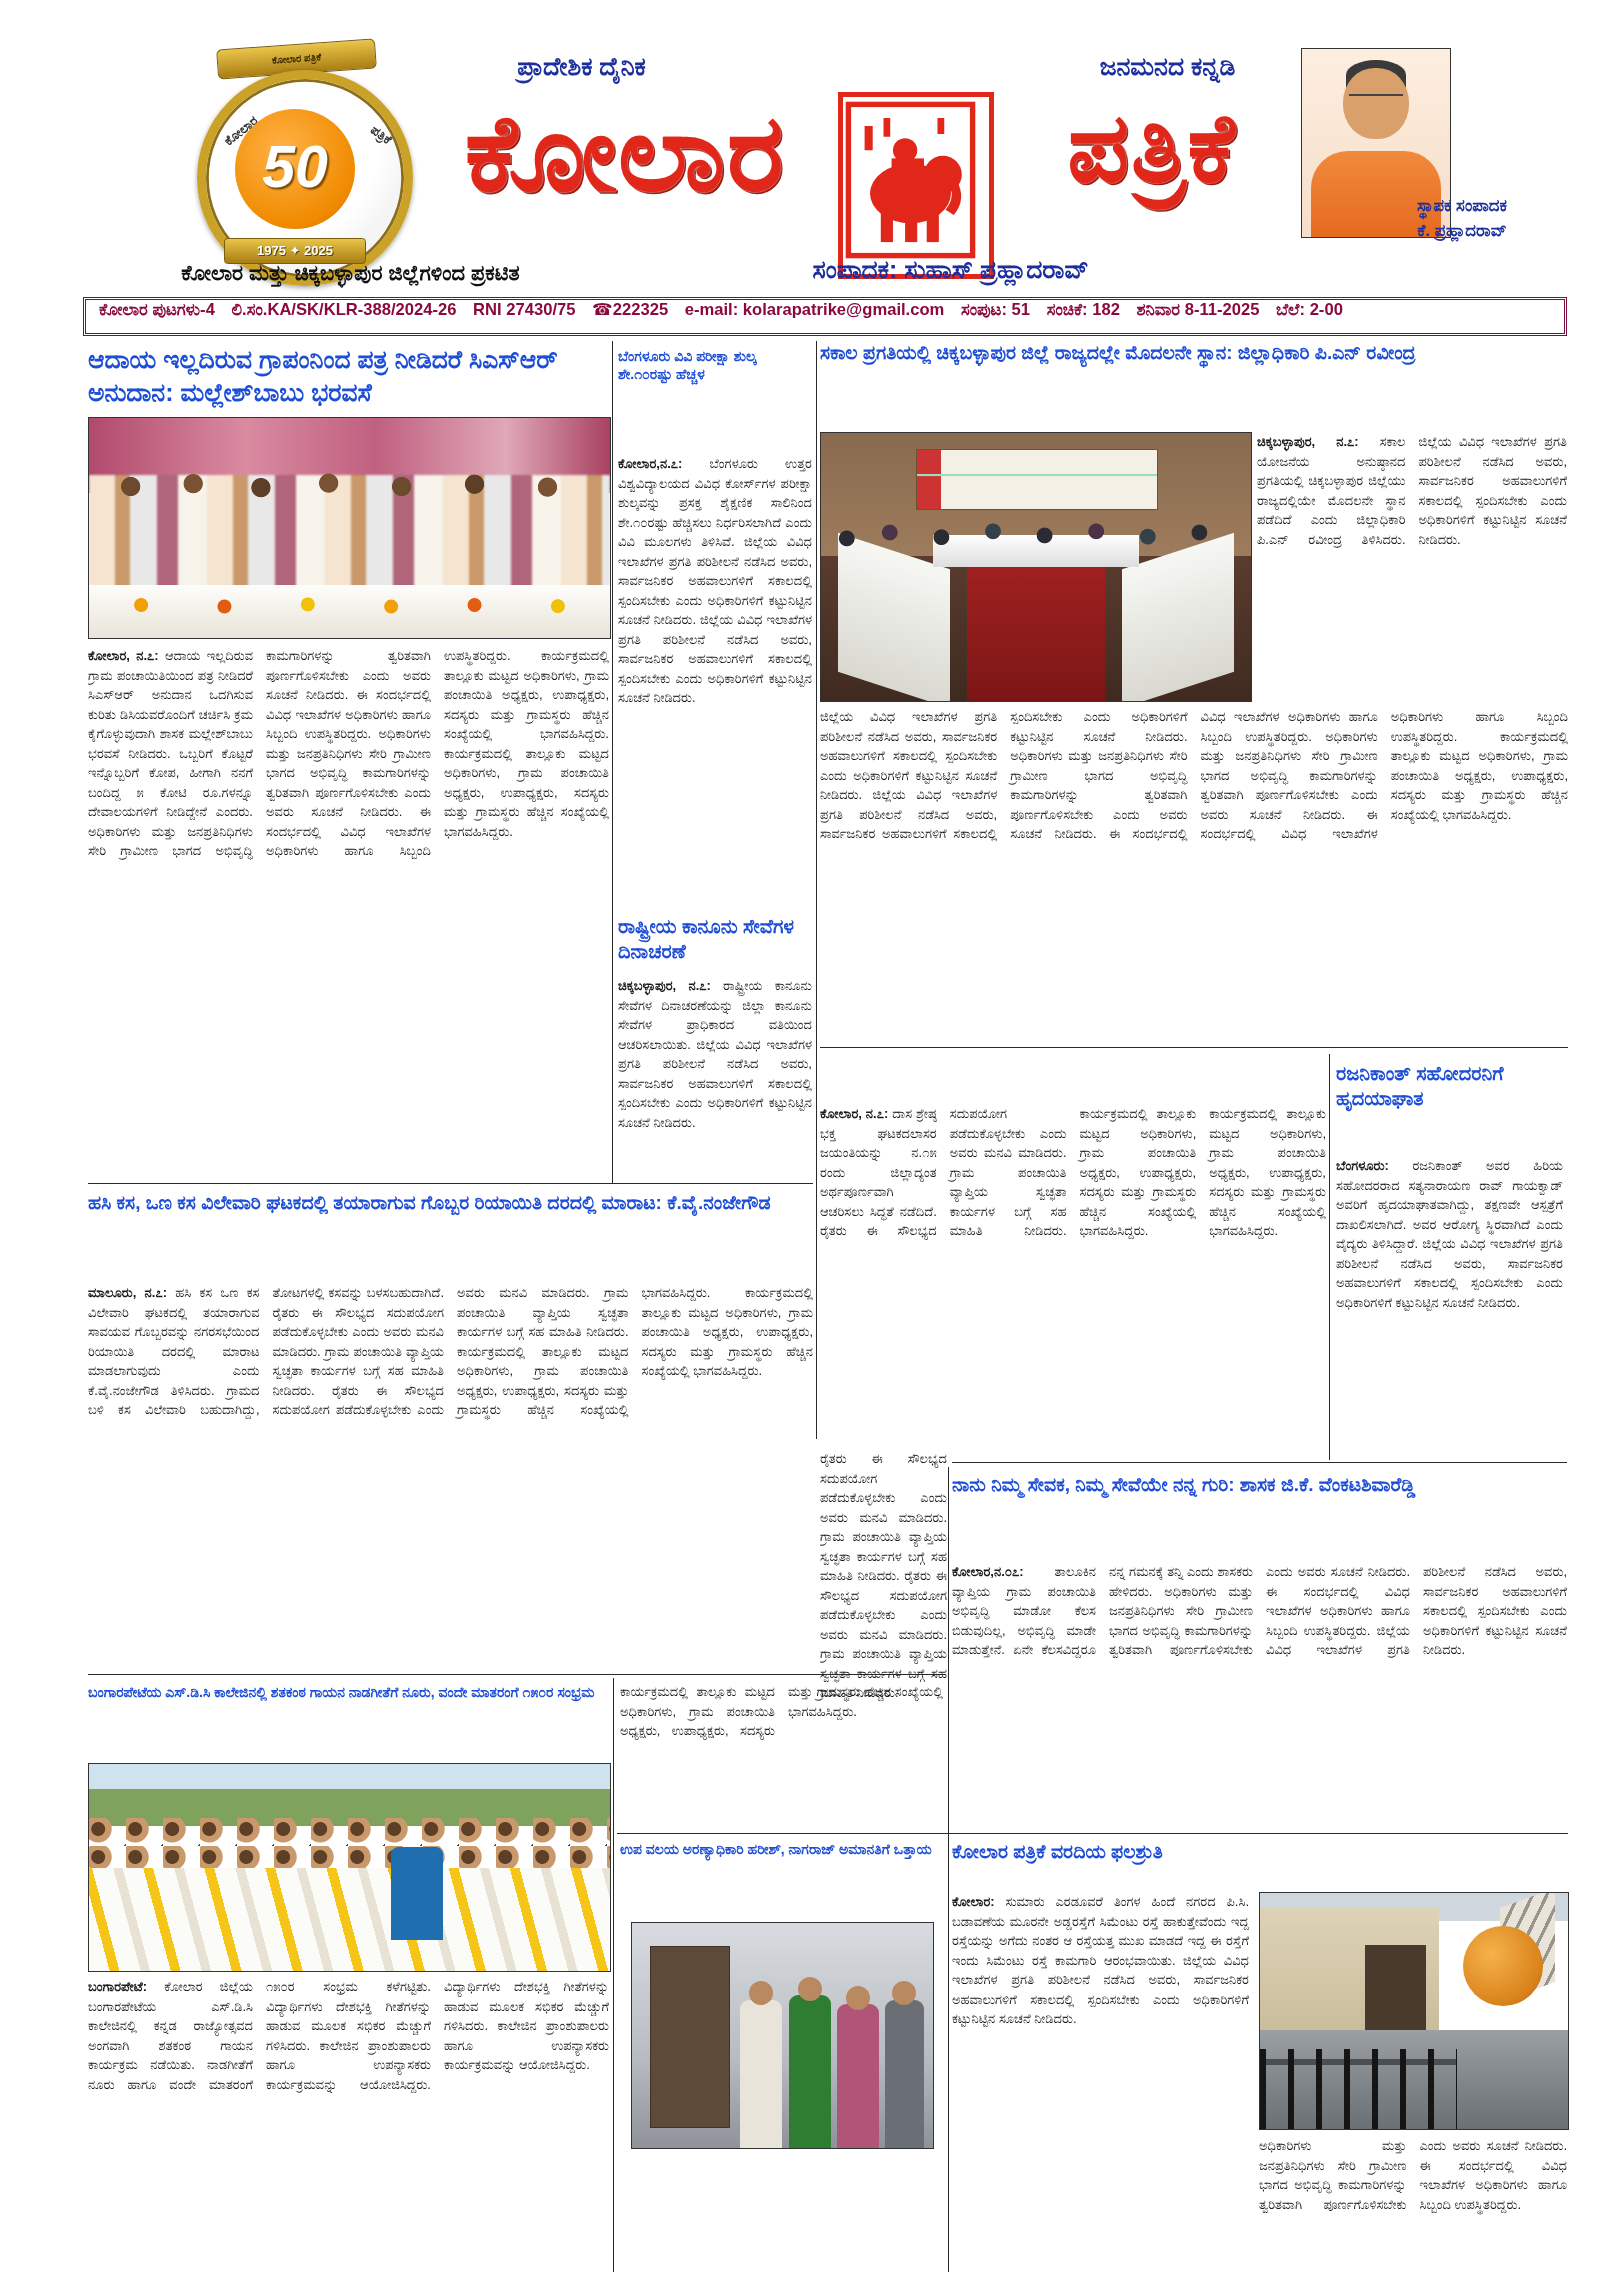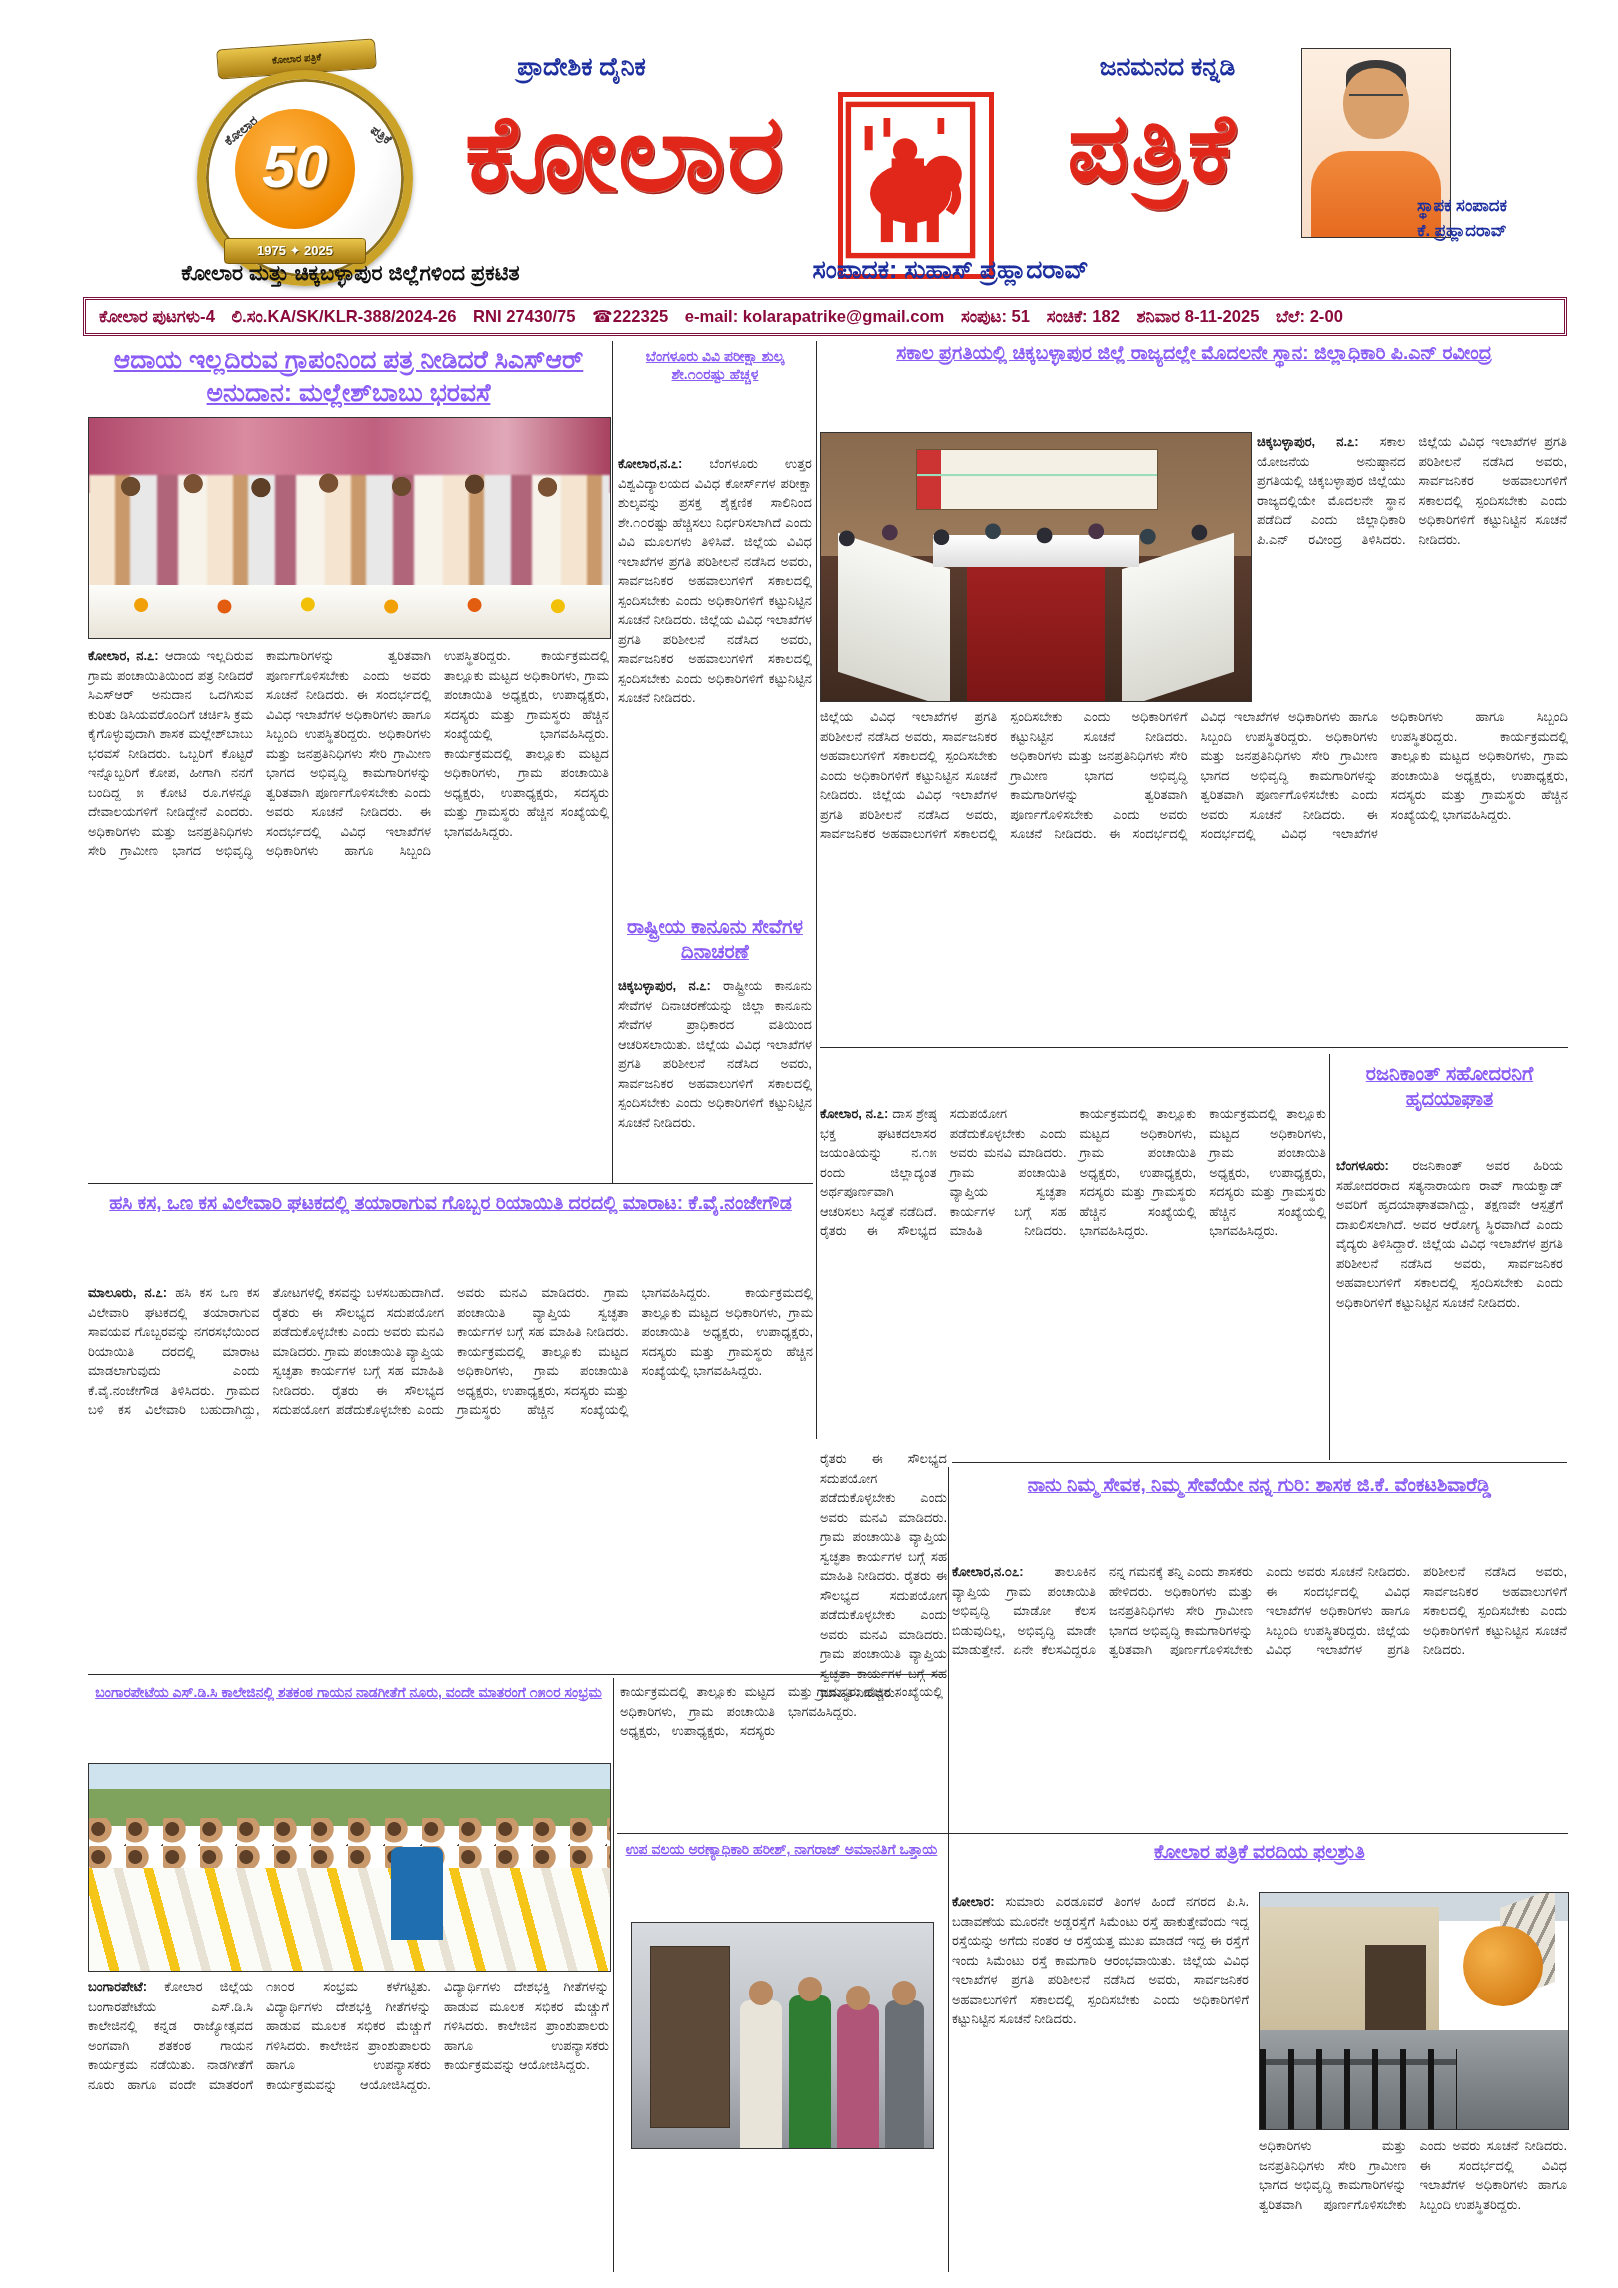--- a/index.html
+++ b/index.html
@@ -18,25 +18,25 @@
       background:radial-gradient(circle at 35% 30%,#fff 0 55%,#f5f5f5 70%);
       border:9.2px solid #c9a227;box-shadow:0 0 0 2.8px #8a6d1d inset,0 1.8px 5.5px rgba(0,0,0,.35);}
   .emblem-core{position:absolute;left:29.5px;top:29.5px;width:120px;height:120px;border-radius:50%;
       background:radial-gradient(circle at 40% 35%,#ffb347,#f08a00 70%,#c96f00);}
   .emblem-50{position:absolute;width:100%;text-align:center;top:24px;font-size:59px;font-weight:800;
       color:#fff;text-shadow:0.9px 0.9px 0 #8a5200,1.8px 1.8px 1.8px #6b3f00;font-style:italic;}
   .ribbon{position:absolute;background:linear-gradient(#e9c54a,#a97d12);border:0.9px solid #7a5c0c;
       color:#3a2a00;font-size:10px;font-weight:bold;text-align:center;}
   .ring-txt{position:absolute;font-size:13px;font-weight:bold;color:#333;}
   
-  .infobar{border:3.7px double #7d0f3f;display:flex;align-items:center;gap:16.6px;
+  .infobar{border:3.7px double #7d0f3f;display:flex;gap:16.6px;
       padding:0 13px;box-sizing:border-box;color:#8a0a3c;font-weight:bold;font-size:16.6px;white-space:nowrap;}
   .infobar .seg{display:inline-block;}
   
-  .hl{font-weight:800;text-align:center;color:#8b5cf6;line-height:1.3;text-decoration:underline;}
+  .hl{font-weight:800;text-align:left;color:#1d4ed8;line-height:1.3;}
   .h30{font-size:19px;} .h27{font-size:25px;} .h24{font-size:14px;} .h21{font-size:19.4px;}
   .body-txt{font-size:13px;line-height:1.5;text-align:justify;color:#1a1a1a;overflow:hidden;}
   .cols2{column-count:2;column-gap:13px;} .cols3{column-count:3;column-gap:13px;} .cols4{column-count:4;column-gap:13px;}
   .dl{font-weight:bold;}
   .rule{position:absolute;background:#2a2a2a;}
   .photo{border:0.9px solid #333;overflow:hidden;position:absolute;}
   
   .p1-banner{position:absolute;left:0;top:0;right:0;height:34%;
       background:linear-gradient(90deg,#b14a6d,#d98ba0 30%,#c06080 55%,#e0a8b8 80%,#a84260);}
   .p1-crowd{position:absolute;left:0;top:26%;right:0;height:52%;

